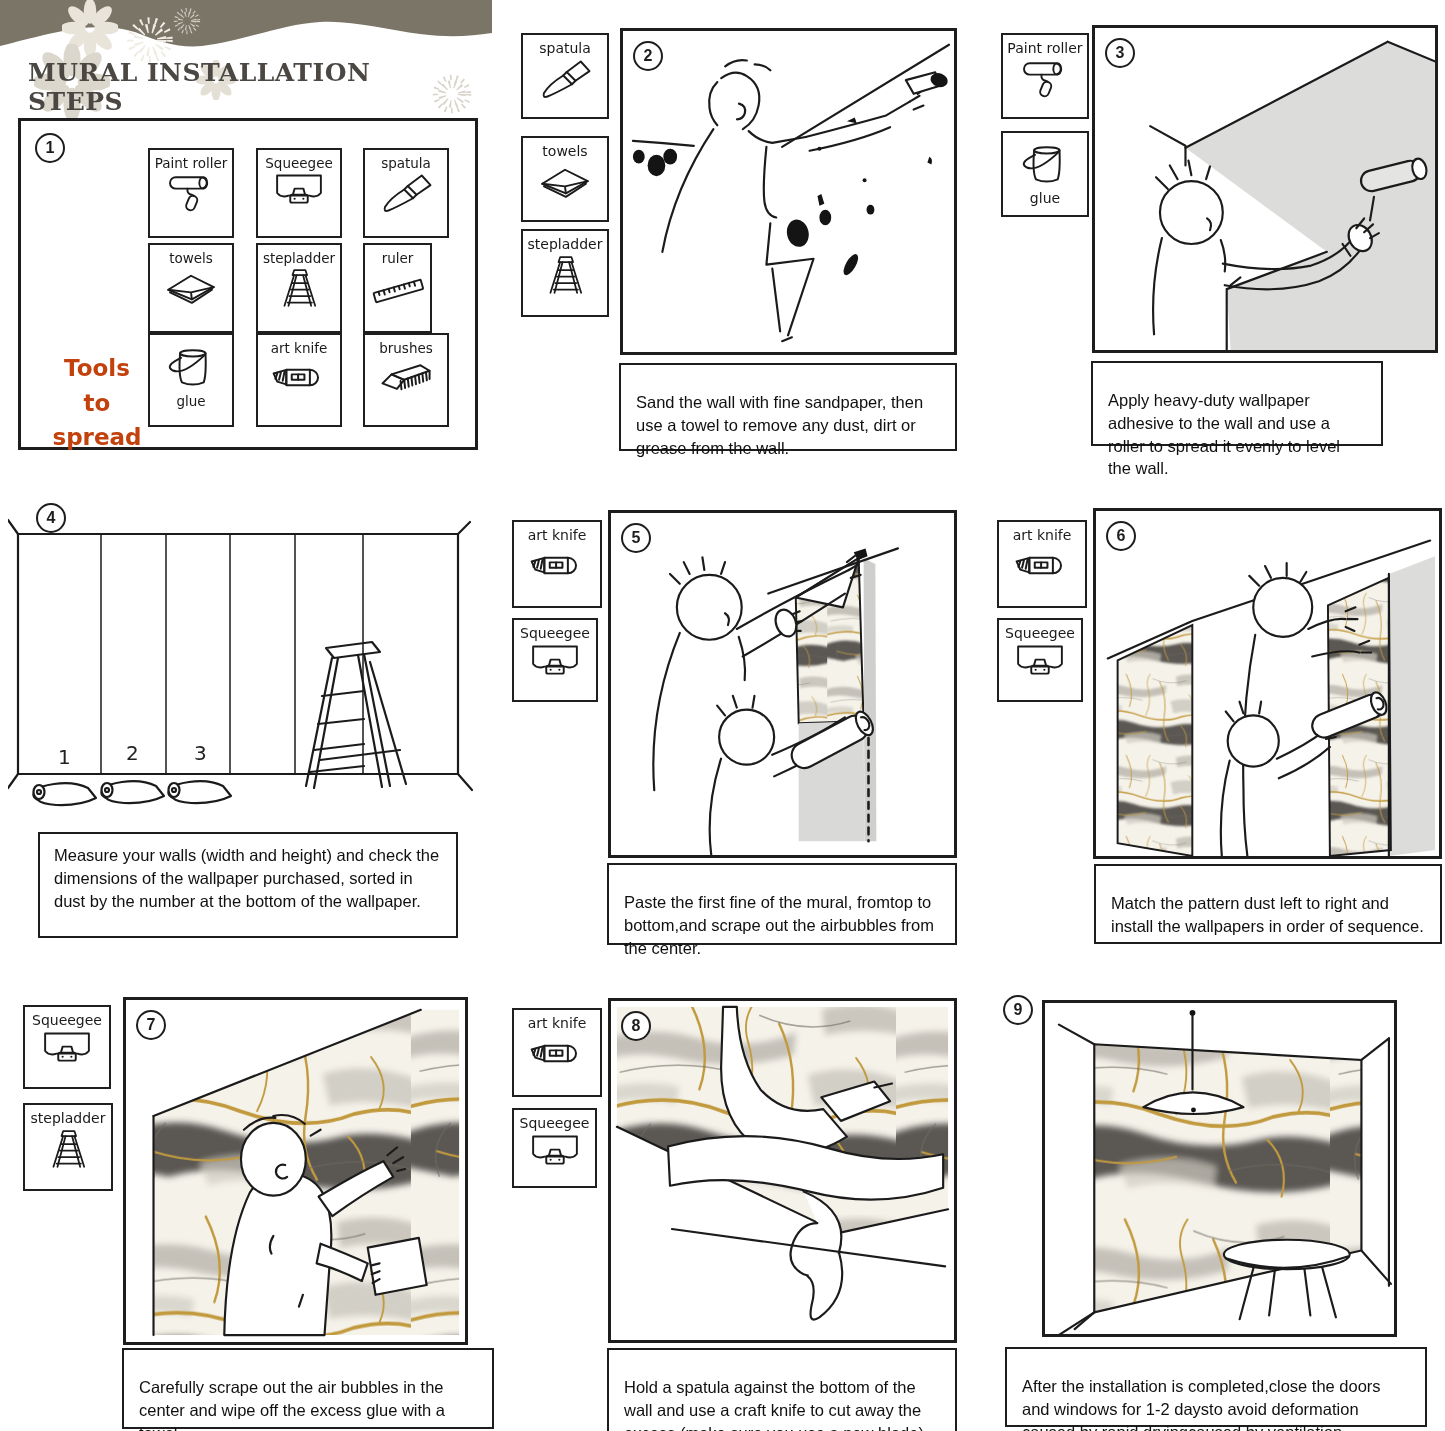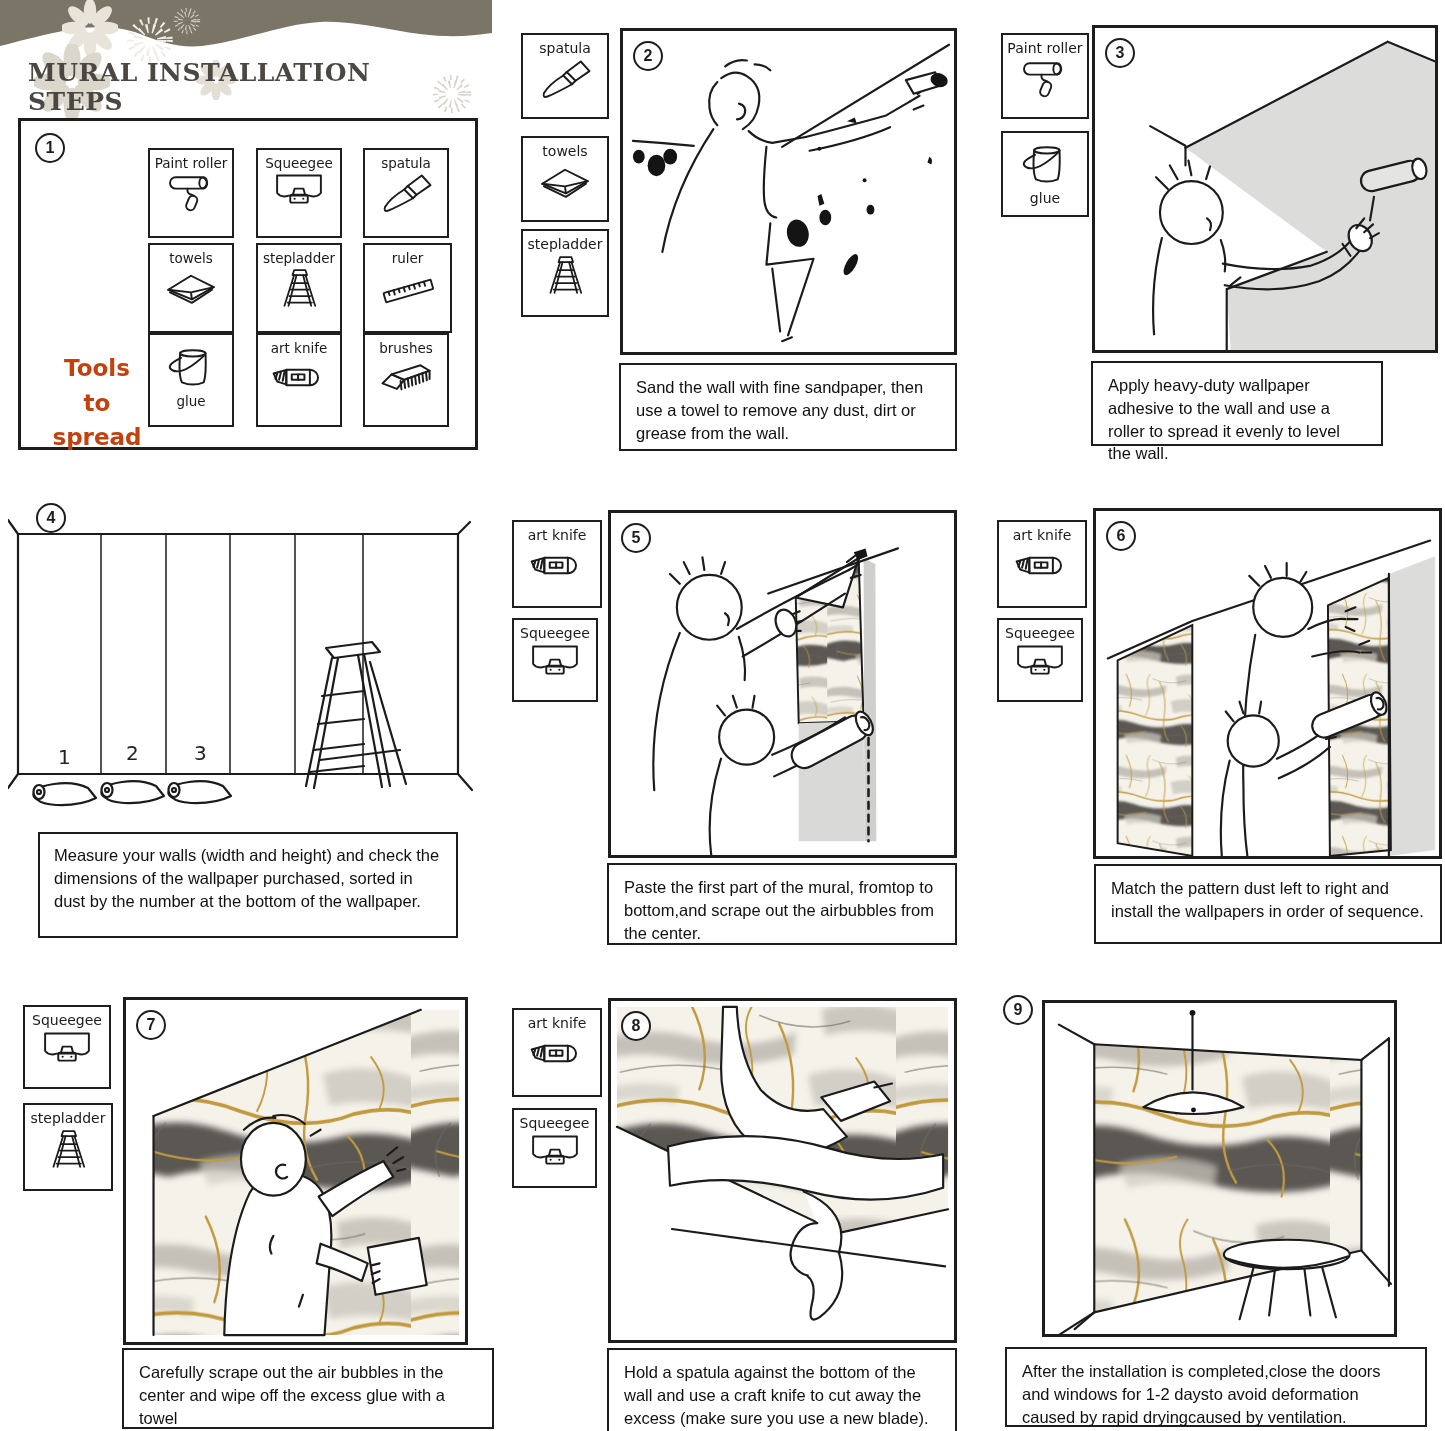--- a/index.html
+++ b/index.html
@@ -7,21 +7,21 @@
          font-family:"Liberation Sans",sans-serif;color:#141414;}
   .abs{position:absolute;}
   
   svg .sk{fill:none;stroke:#1b1b1b;stroke-width:2.2;stroke-linecap:round;stroke-linejoin:round;}
   svg .skf{fill:#ffffff;stroke:#1b1b1b;stroke-width:2.2;stroke-linecap:round;stroke-linejoin:round;}
   svg .blob{fill:#141414;stroke:none;}
   svg .thin{stroke-width:1.5;}
   .panel{position:absolute;border:3px solid #1d1d1d;background:#fff;box-sizing:border-box;}
   .panel > svg.art{position:absolute;left:0;top:0;width:100%;height:100%;display:block;}
   .caption{position:absolute;border:2.5px solid #1d1d1d;background:#fff;box-sizing:border-box;
-           padding:11px 15px;font-size:16.5px;line-height:1.38;color:#101010;}
+           padding:26px 15px;font-size:16.5px;line-height:1.38;color:#101010;}
   .caption p{margin:0;}
   .circ{position:absolute;width:26px;height:26px;border:2.2px solid #1d1d1d;border-radius:50%;
         display:flex;align-items:center;justify-content:center;background:#fff;
         font:700 16px "Liberation Sans",sans-serif;color:#1d1d1d;z-index:5;}
   .toolbox{position:absolute;border:2.5px solid #1f1f1f;background:#fff;box-sizing:border-box;
            display:flex;flex-direction:column;align-items:center;justify-content:flex-start;
            padding-top:5px;gap:2px;}
   .tlabel{font-family:"DejaVu Sans",sans-serif;font-size:14px;color:#1a1a1a;white-space:nowrap;}
   svg.ticon{width:58px;height:42px;display:block;flex:0 0 auto;}
   .tcard{position:absolute;border:2.2px solid #1f1f1f;background:#fff;box-sizing:border-box;
@@ -188,21 +188,21 @@
       <svg class="ticon" viewBox="0 0 64 48">
           <use href="#i-towels"></use>
         </svg>
     </div>
     <div class="tcard" style="left:235px;top:122px;width:86px;height:90px">
       <span class="tlabel">stepladder</span>
       <svg class="ticon" viewBox="0 0 64 52">
           <use href="#i-ladder"></use>
         </svg>
     </div>
-    <div class="tcard" style="left:342px;top:122px;width:89px;height:90px">
+    <div class="tcard" style="left:342px;top:122px;width:69px;height:90px">
       <span class="tlabel">ruler</span>
       <svg class="ticon" viewBox="0 0 64 48">
           <use href="#i-ruler"></use>
         </svg>
     </div>
     <div class="tcard" style="left:127px;top:212px;width:86px;height:94px">
       <svg class="ticon" style="height:52px" viewBox="0 0 64 52">
           <use href="#i-glue"></use>
         </svg>
       <span class="tlabel">glue</span>
@@ -409,21 +409,21 @@
         <path d="M228,214 l10,-6 M230,222 l10,-3"></path>
       </g>
       <g transform="rotate(-28 222 232)">
         <rect class="skf" x="180" y="220" width="84" height="26" rx="13"></rect>
         <ellipse class="skf" cx="262" cy="233" rx="7" ry="13"></ellipse>
         <path class="sk" d="M262,226 a5,7 0 1 1 -3,13"></path>
       </g>
     </svg>
   </div>
   <div class="caption" style="left:607px;top:863px;width:350px;height:82px">
-    <p>Paste the first part of the mural, fromtop to bottom,and scrape out the airbubbles from the center.</p>
+    <p>Paste the first fine of the mural, fromtop to bottom,and scrape out the airbubbles from the center.</p>
   </div>
 
   <div class="toolbox" style="left:997px;top:520px;width:90px;height:88px">
     <span class="tlabel">art knife</span>
     <svg class="ticon" viewBox="0 0 64 40">
         <use href="#i-knife"></use>
       </svg>
   </div>
   <div class="toolbox" style="left:997px;top:618px;width:86px;height:84px">
     <span class="tlabel">Squeegee</span>

